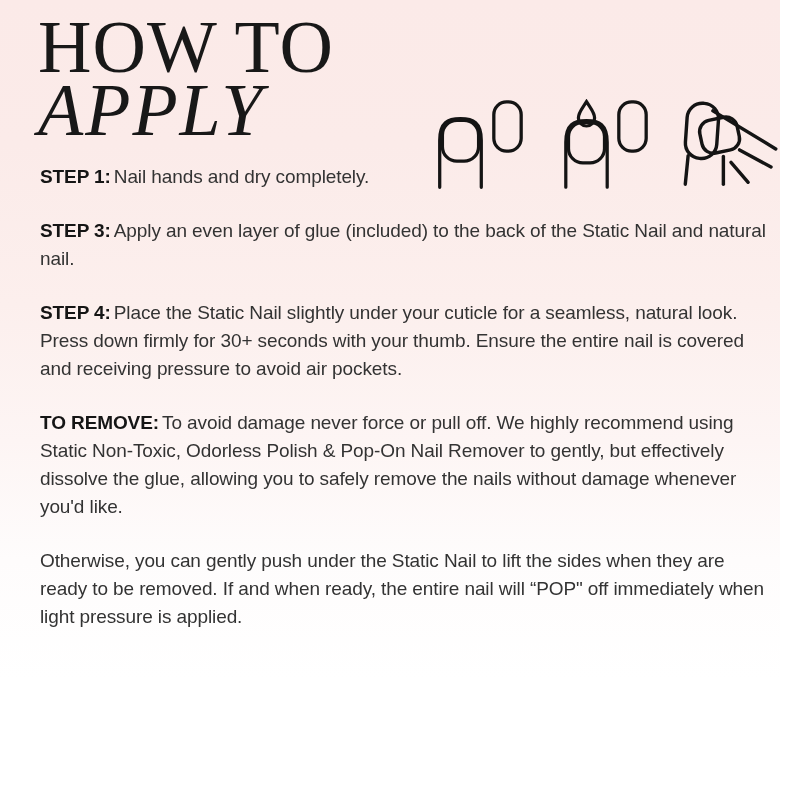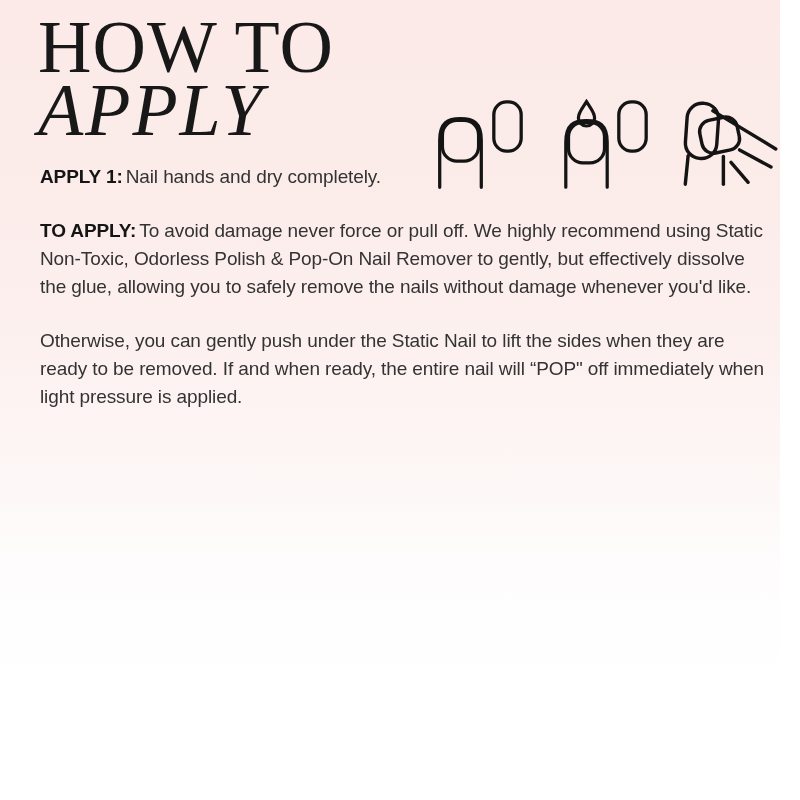--- a/index.html
+++ b/index.html
@@ -107,18 +107,20 @@
       <line x1="5" y1="71" x2="2" y2="101"></line>
       <rect x="18" y="32" width="40" height="35" rx="12" transform="rotate(-12 38 49.5)"></rect>
       <line x1="31" y1="24" x2="97" y2="64"></line>
       <line x1="59" y1="65" x2="92" y2="83"></line>
       <line x1="42" y1="72" x2="42" y2="101"></line>
       <line x1="50" y1="78" x2="68" y2="99"></line>
     </svg>
   </div>
 
   <main class="steps">
-    <p><strong>APPLY 1:</strong><span>Nail hands and dry completely.</span></p>
-    <p><strong>TO APPLY:</strong><span>To avoid damage never force or pull off. We highly recommend using Static Non-Toxic, Odorless Polish &amp; Pop-On Nail Remover to gently, but effectively dissolve the glue, allowing you to safely remove the nails without damage whenever you'd like.</span></p>
+    <p><strong>STEP 1:</strong><span>Nail hands and dry completely.</span></p>
+    <p><strong>STEP 3:</strong><span>Apply an even layer of glue (included) to the back of the Static Nail and natural nail.</span></p>
+    <p><strong>STEP 4:</strong><span>Place the Static Nail slightly under your cuticle for a seamless, natural look. Press down firmly for 30+ seconds with your thumb. Ensure the entire nail is covered and receiving pressure to avoid air pockets.</span></p>
+    <p><strong>TO REMOVE:</strong><span>To avoid damage never force or pull off. We highly recommend using Static Non-Toxic, Odorless Polish &amp; Pop-On Nail Remover to gently, but effectively dissolve the glue, allowing you to safely remove the nails without damage whenever you'd like.</span></p>
     <p><strong></strong><span>Otherwise, you can gently push under the Static Nail to lift the sides when they are ready to be removed. If and when ready, the entire nail will “POP" off immediately when light pressure is applied.</span></p>
   </main>
 
 </div>
 
 </body></html>

